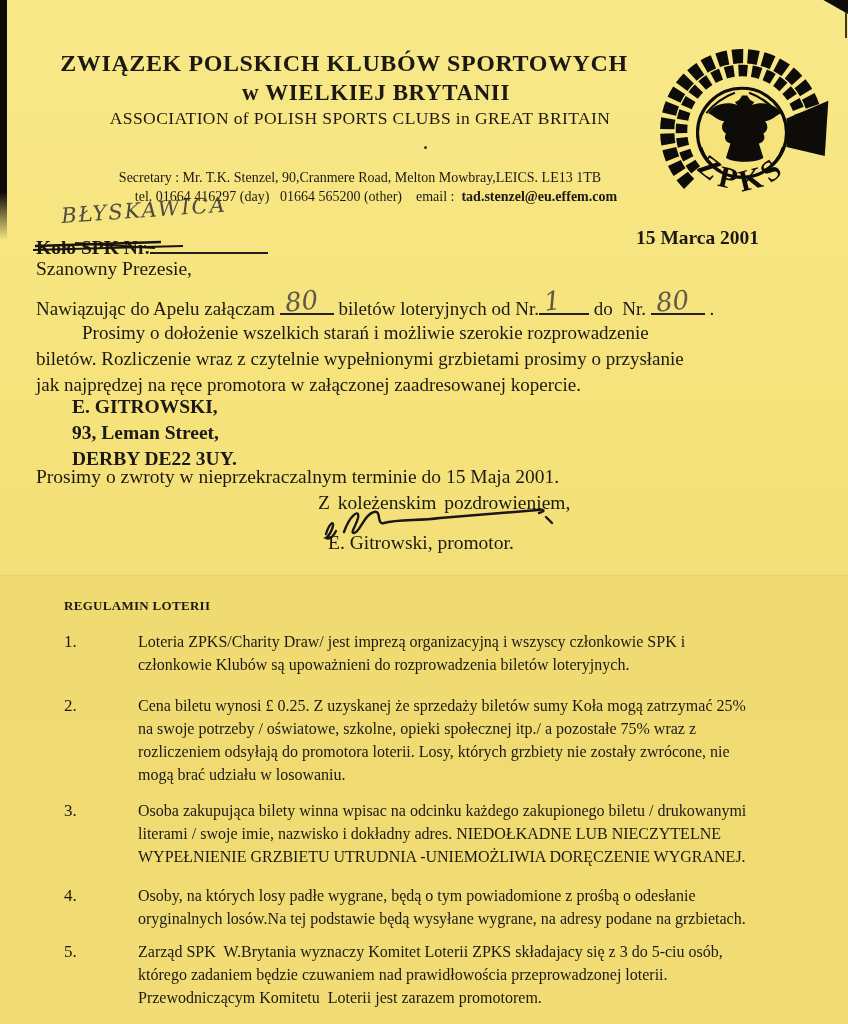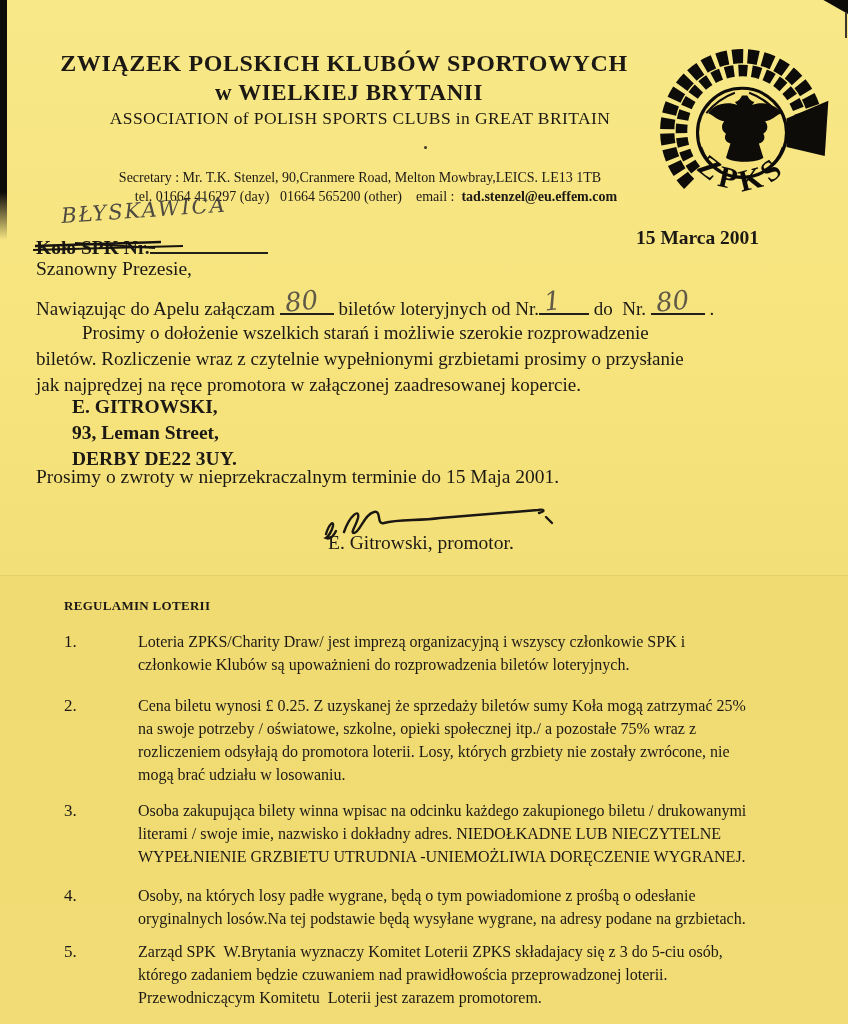--- a/index.html
+++ b/index.html
@@ -40,21 +40,21 @@
 
 <div class="page">
 
   <div class="abs edge-left"></div>
   <div class="abs corner-tr"></div>
   <div class="abs seam"></div>
   <div class="abs speck" style="left:424px;top:146px;"></div>
   <div class="abs speck" style="left:845px;top:12px;width:2px;height:26px;border-radius:0;"></div>
 
   <div class="abs center t1" style="left:4px;top:50px;width:680px;font-family:Liberation Serif, serif;">ZWIĄZEK POLSKICH KLUBÓW SPORTOWYCH</div>
-  <div class="abs center t2" style="left:9px;top:80px;width:680px;">w WIELKIEJ BRYTANII</div>
+  <div class="abs center t2" style="left:36px;top:80px;width:680px;">w WIELKIEJ BRYTANII</div>
   <div class="abs center t3" style="left:20px;top:108px;width:680px;">ASSOCIATION of POLISH SPORTS CLUBS in GREAT BRITAIN</div>
   <div class="abs center ct2" style="left:20px;top:170px;width:680px;">Secretary : Mr. T.K. Stenzel, 90,Cranmere Road, Melton Mowbray,LEICS. LE13 1TB</div>
   <div class="abs center ct2 pre" style="left:36px;top:189px;width:680px;"><span>tel. 01664 416297 (day)   01664 565200 (other)    email :  </span><span class="b">tad.stenzel@eu.effem.com</span></div>
 
   <svg class="abs" style="left:648px;top:42px;" width="188" height="178" viewBox="0 0 200 200">
     <polygon points="150,86 197,66 193,128 150,118" fill="#0e0c09"></polygon>
     <path d="M40.6 159.4 A84 84 0 1 1 182.7 85.4" fill="none" stroke="#0e0c09" stroke-width="16" stroke-dasharray="12 5"></path>
     <path d="M47.9 143.7 A68 68 0 1 1 165.7 82.4" fill="none" stroke="#0e0c09" stroke-width="13" stroke-dasharray="10 5"></path>
     <circle cx="100" cy="102" r="50" fill="#f6e37c" stroke="#0e0c09" stroke-width="3.5"></circle>
     <g stroke="#0e0c09" stroke-width="2.4" fill="none">
@@ -95,20 +95,21 @@
   <div class="abs body-txt para2" style="left:36px;top:320px;">Prosimy o dołożenie wszelkich starań i możliwie szerokie rozprowadzenie
 biletów. Rozliczenie wraz z czytelnie wypełnionymi grzbietami prosimy o przysłanie
 jak najprędzej na ręce promotora w załączonej zaadresowanej kopercie.</div>
 
   <div class="abs addr" style="left:72px;top:394px;font-size:19.5px;">E. GITROWSKI,
 93, Leman Street,
 DERBY DE22 3UY.</div>
 
   <div class="abs" style="left:36px;top:466px;font-size:19.5px;">Prosimy o zwroty w nieprzekraczalnym terminie do 15 Maja 2001.</div>
 
+  <div class="abs" style="left:318px;top:492px;font-size:19.5px;word-spacing:3px;">Z koleżenskim pozdrowieniem,</div>
   <svg class="abs" style="left:318px;top:502px;" width="244" height="44">
     <g fill="none" stroke="#1b1814" stroke-width="2.4" stroke-linecap="round">
       <path d="M8 32 C11 22 16 18 15 24 C14 29 10 35 8 36 C13 38 16 33 18 29"></path>
       <path d="M26 30 C32 13 42 6 40 16 C38 24 32 31 36 31 C42 31 46 12 56 10 C64 8 58 23 66 21 C80 17 100 19 122 16 L220 8 C226 7 228 9 221 11"></path>
       <path d="M228 15 L234 21"></path>
     </g>
   </svg>
   <div class="abs" style="left:328px;top:532px;font-size:19.5px;">E. Gitrowski, promotor.</div>
 
   <div class="abs b" style="left:64px;top:586px;font-size:13px;letter-spacing:.3px;margin-top:12px;">REGULAMIN LOTERII</div>

